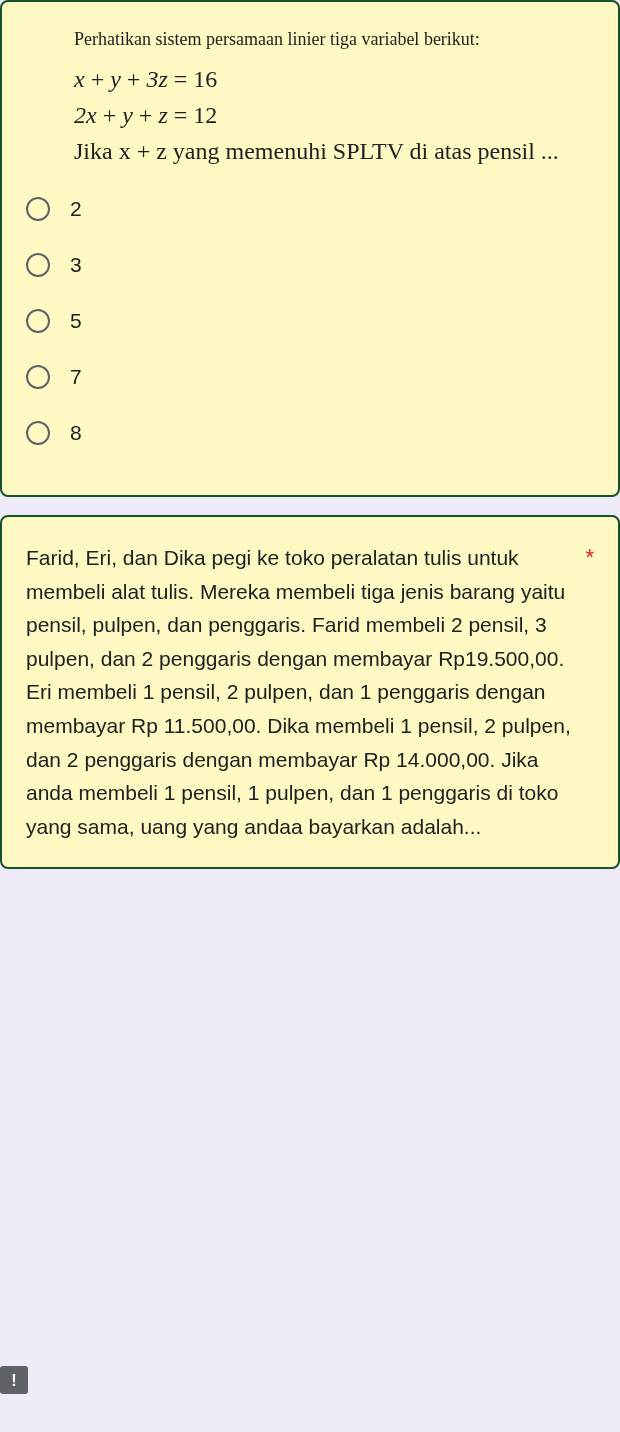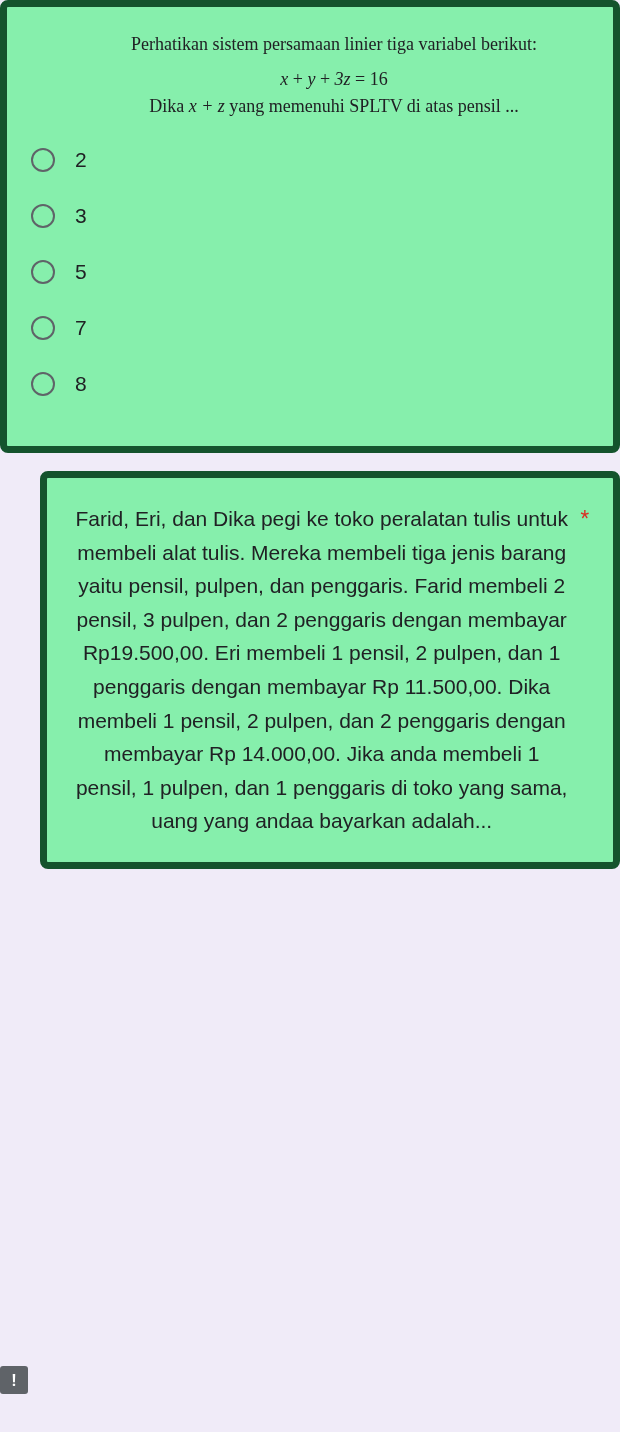--- a/index.html
+++ b/index.html
@@ -3,39 +3,38 @@
 <meta charset="utf-8">
 <style>
   * { box-sizing: border-box; margin: 0; padding: 0; }
   body {
     font-family: 'Roboto', Arial, sans-serif;
     background: #f0ebf8;
     width: 620px;
     color: #202124;
   }
   .card {
-    background: #86efac;
+    background: #fef9c3;
     border-radius: 8px;
     margin: 0 0 18px 0;
     padding: 24px 24px 34px 24px;
-    border: 7px solid #14532d;
-    text-align: center;
+    border: 2px solid #14532d;
   }
   .question-text {
     font-family: 'Times New Roman', serif;
     font-size: 18px;
     line-height: 1.5;
     margin-bottom: 8px;
     color: #202124;
     padding-left: 48px;
   }
   .math-line {
     font-family: 'Times New Roman', serif;
     font-style: italic;
-    font-size: 18px;
+    font-size: 24px;
     line-height: 1.5;
     padding-left: 48px;
   }
   .math-line .op { font-style: normal; }
   .option-row {
     display: flex;
     align-items: center;
     padding: 16px 0 16px 0;
   }
   .radio-circle {
@@ -85,22 +84,25 @@
   }
 </style>
 </head>
 <body>
 
 <div class="card">
   <div class="question-text">Perhatikan sistem persamaan linier tiga variabel berikut:</div>
   <div class="math-line">
     <span>x</span><span class="op"> + </span><span>y</span><span class="op"> + </span><span>3z</span><span class="op"> = </span><span class="op">16</span>
   </div>
+  <div class="math-line">
+    <span>2x</span><span class="op"> + </span><span>y</span><span class="op"> + </span><span>z</span><span class="op"> = </span><span class="op">12</span>
+  </div>
   <div class="math-line" style="font-style:normal;">
-    <span>Dika </span><span style="font-style:italic;">x + z</span><span> yang memenuhi SPLTV di atas pensil ...</span>
+    <span>Jika </span><span style="">x + z</span><span> yang memenuhi SPLTV di atas pensil ...</span>
   </div>
 
   <div style="height:12px;"></div>
 
   <div class="option-row">
     <div class="radio-circle"></div>
     <div class="option-label">2</div>
   </div>
   <div class="option-row">
     <div class="radio-circle"></div>
@@ -113,21 +115,21 @@
   <div class="option-row">
     <div class="radio-circle"></div>
     <div class="option-label">7</div>
   </div>
   <div class="option-row">
     <div class="radio-circle"></div>
     <div class="option-label">8</div>
   </div>
 </div>
 
-<div class="card" style="padding-bottom:24px;margin-left:40px;">
+<div class="card" style="padding-bottom:24px;">
   <div class="q2-header">
     <div class="q2-text">Farid, Eri, dan Dika pegi ke toko peralatan tulis untuk membeli alat tulis. Mereka membeli tiga jenis barang yaitu pensil, pulpen, dan penggaris. Farid membeli 2 pensil, 3 pulpen, dan 2 penggaris dengan membayar Rp19.500,00. Eri membeli 1 pensil, 2 pulpen, dan 1 penggaris dengan membayar Rp 11.500,00. Dika membeli 1 pensil, 2 pulpen, dan 2 penggaris dengan membayar Rp 14.000,00. Jika anda membeli 1 pensil, 1 pulpen, dan 1 penggaris di toko yang sama, uang yang andaa bayarkan adalah...</div>
     <div class="required-star">*</div>
   </div>
 </div>
 
 <div class="badge">
   <span>!</span>
 </div>
 

